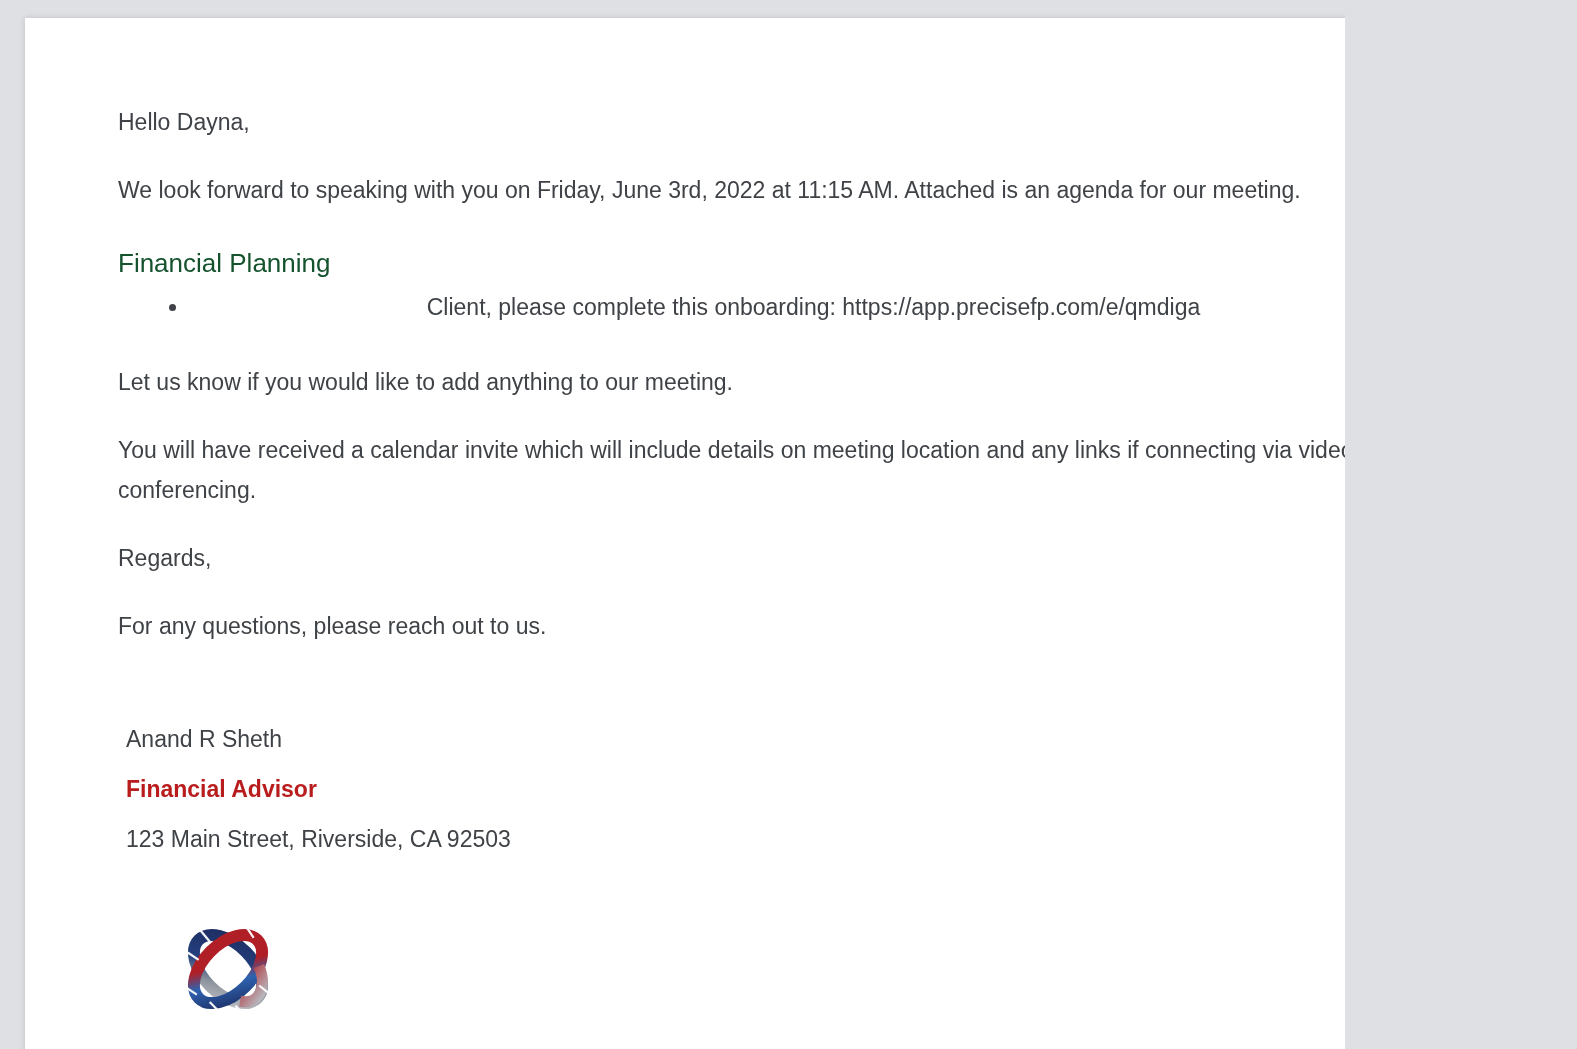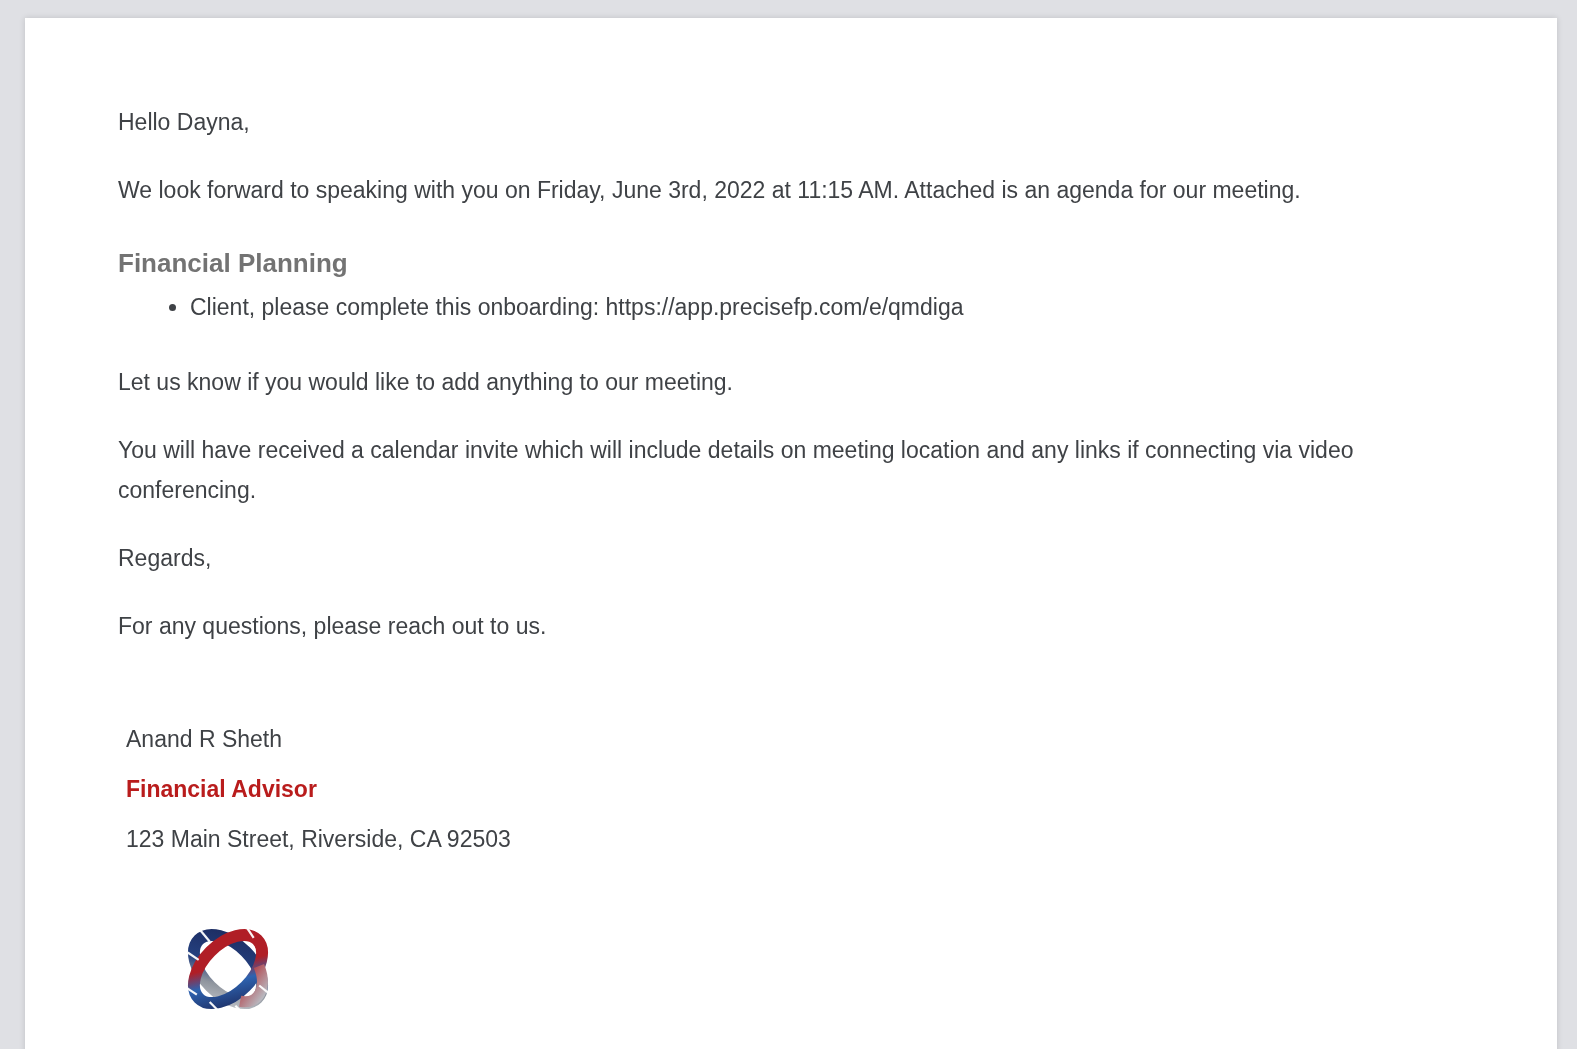--- a/index.html
+++ b/index.html
@@ -4,21 +4,21 @@
 <style>
   * { box-sizing: border-box; }
   html, body {
     margin: 0;
     padding: 0;
     background: #dfe0e4;
     font-family: "Liberation Sans", "DejaVu Sans", sans-serif;
   }
   .viewport {
     position: relative;
-    width: 1577px;
+    width: 1345px;
     height: 1049px;
     overflow: hidden;
     background: #dfe0e4;
   }
   .page {
     position: absolute;
     left: 25px;
     top: 18px;
     width: 1532px;
     height: 1100px;
@@ -33,31 +33,32 @@
   }
   .content p {
     margin: 27px 0;
   }
   .content p:first-child {
     margin-top: 0;
   }
   h2.section-heading {
     margin: 36px 0 3px 0;
     font-size: 26px;
-    font-weight: 700;
-    color: #737373;
+    font-weight: 400;
+    color: #14532d;
     line-height: 1.3;
   }
   ul.bullet-list {
     margin: 6px 0 34px 0;
     padding-left: 72px;
   }
   ul.bullet-list li {
     margin: 4px 0;
     line-height: 1.78;
+    text-align: center;
   }
   .signature-block {
     margin-top: 72px;
   }
   .signature-block p {
     margin: 8px;
     line-height: 1.82;
   }
   .signature-title {
     font-weight: 700;

